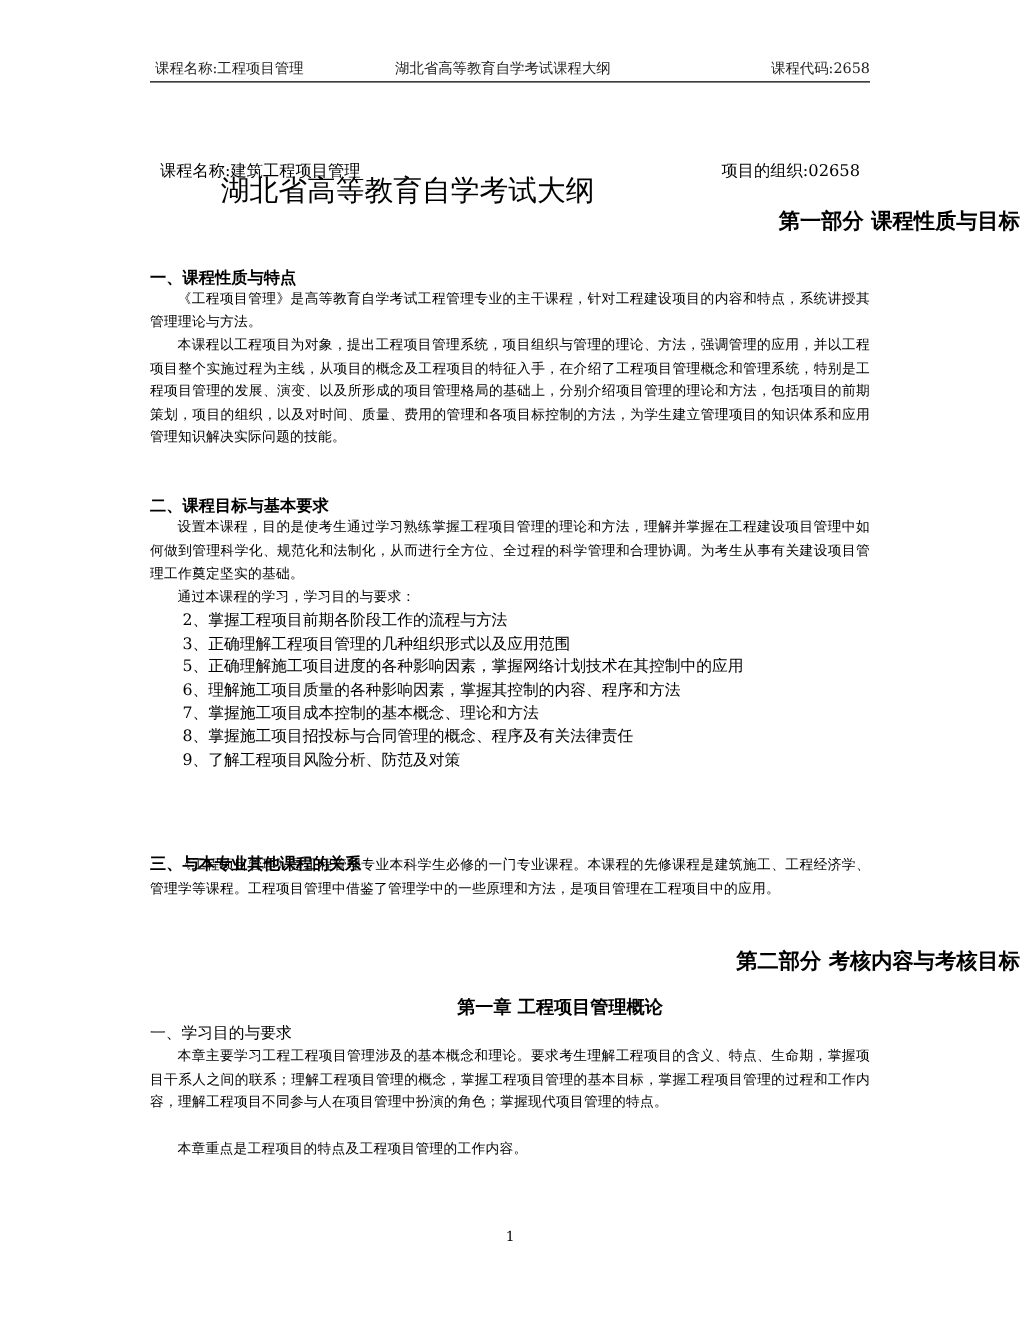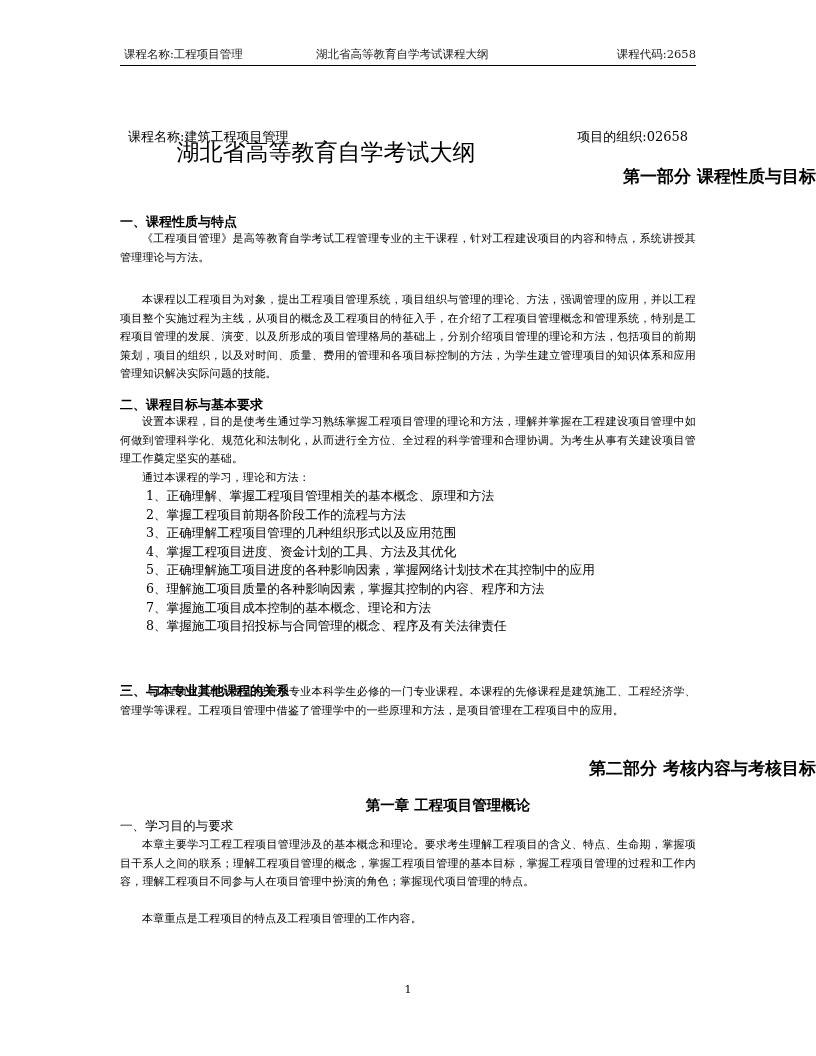--- a/index.html
+++ b/index.html
@@ -39,34 +39,33 @@
 <div class="title">湖北省高等教育自学考试大纲</div>
 <div class="subline">
   <span>课程名称:建筑工程项目管理</span>
   <span class="r">项目的组织:02658</span>
 </div>
 
 <div class="part" style="top:165px;">第一部分  课程性质与目标</div>
 
 <div class="sec" style="top:213px;">一、课程性质与特点</div>
 <div class="para" style="top:230px;">《工程项目管理》是高等教育自学考试工程管理专业的主干课程，针对工程建设项目的内容和特点，系统讲授其管理理论与方法。</div>
-<div class="para" style="top:267px;margin-top:24px;">本课程以工程项目为对象，提出工程项目管理系统，项目组织与管理的理论、方法，强调管理的应用，并以工程项目整个实施过程为主线，从项目的概念及工程项目的特征入手，在介绍了工程项目管理概念和管理系统，特别是工程项目管理的发展、演变、以及所形成的项目管理格局的基础上，分别介绍项目管理的理论和方法，包括项目的前期策划，项目的组织，以及对时间、质量、费用的管理和各项目标控制的方法，为学生建立管理项目的知识体系和应用管理知识解决实际问题的技能。</div>
+<div class="para" style="top:267px;">本课程以工程项目为对象，提出工程项目管理系统，项目组织与管理的理论、方法，强调管理的应用，并以工程项目整个实施过程为主线，从项目的概念及工程项目的特征入手，在介绍了工程项目管理概念和管理系统，特别是工程项目管理的发展、演变、以及所形成的项目管理格局的基础上，分别介绍项目管理的理论和方法，包括项目的前期策划，项目的组织，以及对时间、质量、费用的管理和各项目标控制的方法，为学生建立管理项目的知识体系和应用管理知识解决实际问题的技能。</div>
 
 <div class="sec" style="top:396px;">二、课程目标与基本要求</div>
 <div class="para" style="top:413px;">设置本课程，目的是使考生通过学习熟练掌握工程项目管理的理论和方法，理解并掌握在工程建设项目管理中如何做到管理科学化、规范化和法制化，从而进行全方位、全过程的科学管理和合理协调。为考生从事有关建设项目管理工作奠定坚实的基础。</div>
-<div class="para" style="top:469px;">通过本课程的学习，理论和方法：</div>
+<div class="para" style="top:469px;">通过本课程的学习，学习目的与要求：</div>
 <div class="list" style="top:487px;">
-  <div>1、正确理解、掌握工程项目管理相关的基本概念、原理和方法</div>
   <div>2、掌握工程项目前期各阶段工作的流程与方法</div>
   <div>3、正确理解工程项目管理的几种组织形式以及应用范围</div>
-  <div>4、掌握工程项目进度、资金计划的工具、方法及其优化</div>
   <div>5、正确理解施工项目进度的各种影响因素，掌握网络计划技术在其控制中的应用</div>
   <div>6、理解施工项目质量的各种影响因素，掌握其控制的内容、程序和方法</div>
   <div>7、掌握施工项目成本控制的基本概念、理论和方法</div>
   <div>8、掌握施工项目招投标与合同管理的概念、程序及有关法律责任</div>
+  <div>9、了解工程项目风险分析、防范及对策</div>
 </div>
 
 <div class="sec" style="top:666px;margin-top:16px;">三、与本专业其他课程的关系</div>
 <div class="para" style="top:683px;">《工程项目管理》是工程管理专业本科学生必修的一门专业课程。本课程的先修课程是建筑施工、工程经济学、管理学等课程。工程项目管理中借鉴了管理学中的一些原理和方法，是项目管理在工程项目中的应用。</div>
 
 <div class="part" style="top:757px;">第二部分  考核内容与考核目标</div>
 <div class="chap" style="top:796px;">第一章  工程项目管理概论</div>
 <div class="plain" style="top:818px;">一、学习目的与要求</div>
 <div class="para" style="top:836px;">本章主要学习工程工程项目管理涉及的基本概念和理论。要求考生理解工程项目的含义、特点、生命期，掌握项目干系人之间的联系；理解工程项目管理的概念，掌握工程项目管理的基本目标，掌握工程项目管理的过程和工作内容，理解工程项目不同参与人在项目管理中扮演的角色；掌握现代项目管理的特点。</div>
 <div class="para" style="top:910px;">本章重点是工程项目的特点及工程项目管理的工作内容。</div>

